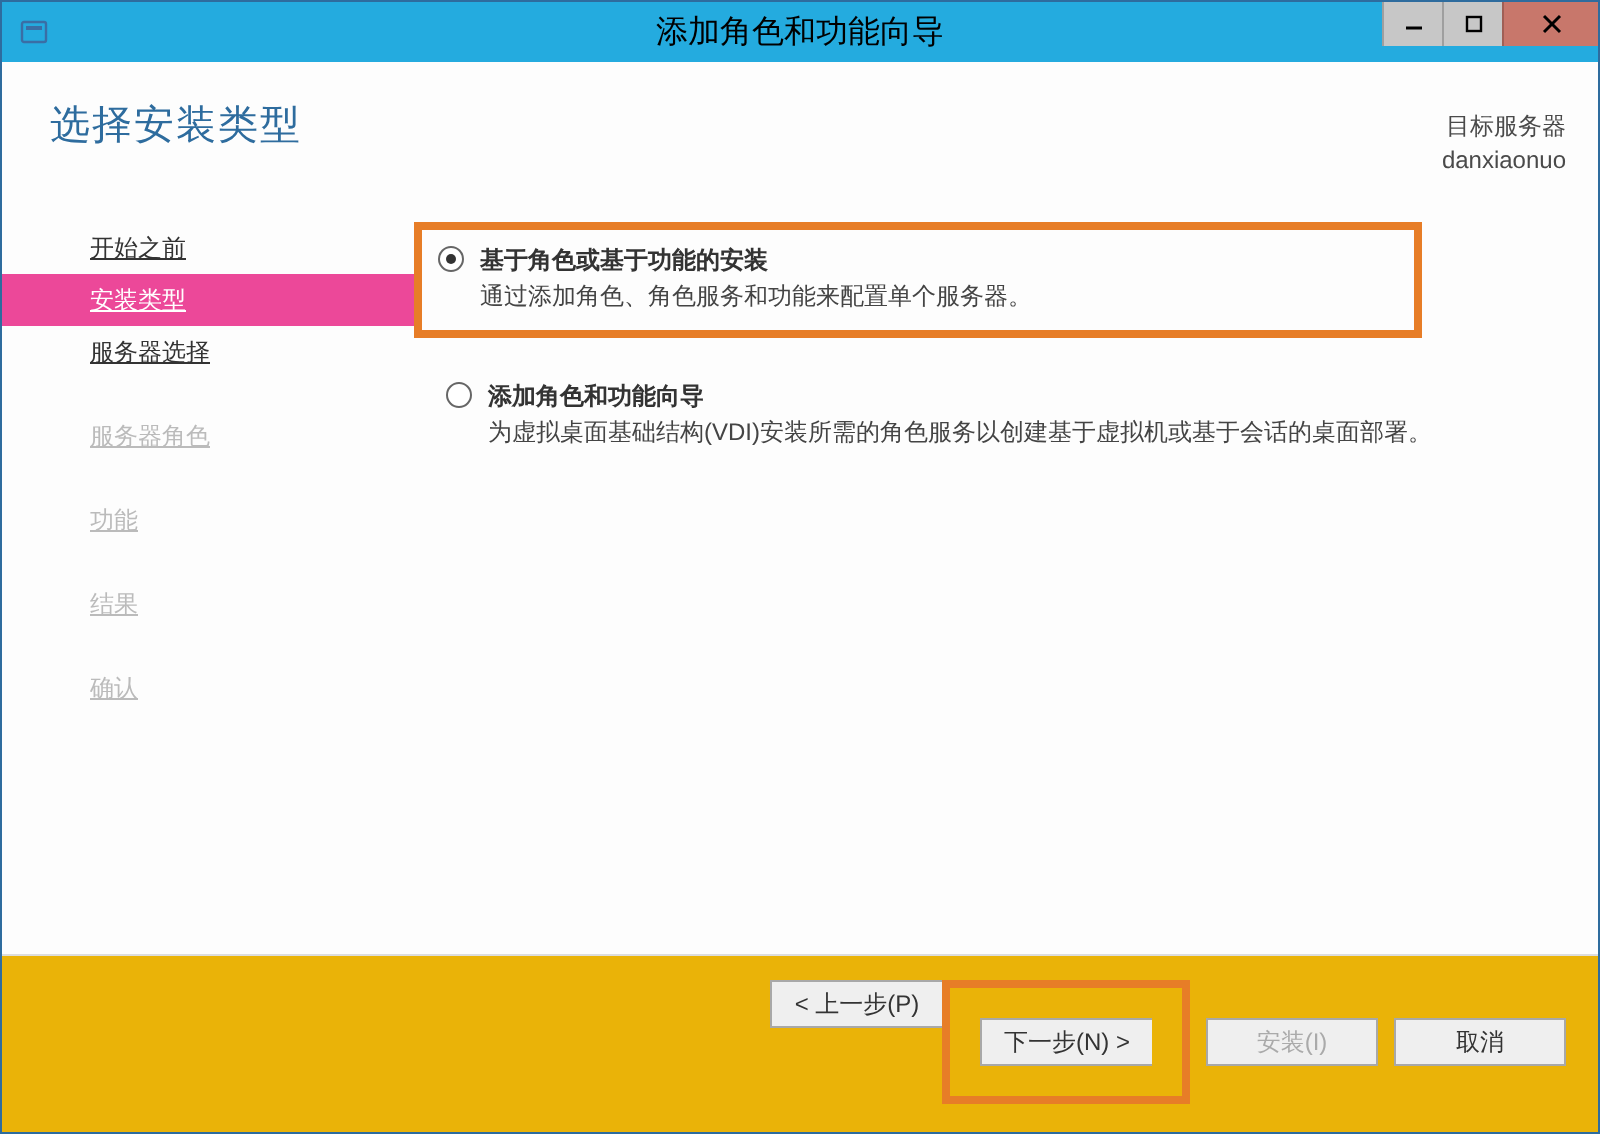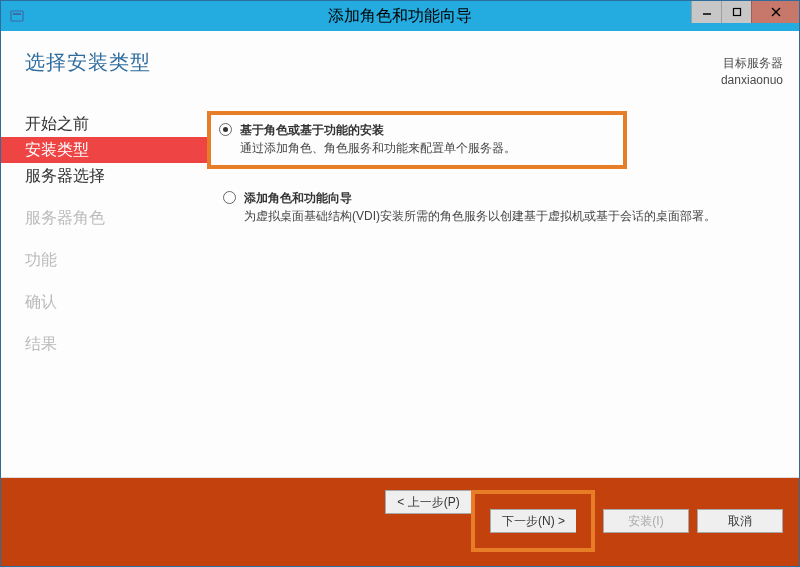--- a/index.html
+++ b/index.html
@@ -102,27 +102,28 @@
   }
 
   .nav {
     width: 210px;
     flex-shrink: 0;
     padding-top: 0;
   }
   .nav-item {
     height: 26px;
     line-height: 26px;
-    padding-left: 24px;
-    font-size: 16px;
+    padding-left: 44px;
+    font-size: 12px;
     color: #333;
     cursor: pointer;
+    text-decoration: underline;
   }
   .nav-item.selected {
-    background: #ef4444;
+    background: #ec4899;
     color: #fff;
   }
   .nav-item.disabled {
     color: #bbb;
     cursor: default;
     margin-top: 16px;
   }
 
   .content {
     flex: 1;
@@ -137,21 +138,21 @@
   .option {
     display: flex;
     align-items: flex-start;
     margin-bottom: 10px;
     padding: 6px 8px 8px 4px;
     border: 4px solid transparent;
   }
   .option.highlighted {
     border: 4px solid #e77d27;
     margin-left: -4px;
-    width: 420px;
+    width: 504px;
   }
   .radio {
     width: 13px;
     height: 13px;
     border: 1px solid #666;
     border-radius: 50%;
     margin: 2px 8px 0 4px;
     flex-shrink: 0;
     position: relative;
     background: #fff;
@@ -171,21 +172,21 @@
   .opt-desc { color: #444; line-height: 1.5; }
 
   .footer {
     flex-shrink: 0;
     border-top: 1px solid #ddd;
     padding: 12px 16px 14px 0;
     display: flex;
     justify-content: flex-end;
     align-items: center;
     gap: 8px;
-    background: #c2410c;
+    background: #eab308;
   }
   .btn {
     min-width: 86px;
     height: 24px;
     border: 1px solid #a8a8a8;
     background: #efefef;
     font-size: 12px;
     color: #333;
     display: flex;
     align-items: center;
@@ -254,22 +255,22 @@
     </div>
 
     <div class="main">
 
       <div class="nav">
         <div class="nav-item">开始之前</div>
         <div class="nav-item selected">安装类型</div>
         <div class="nav-item">服务器选择</div>
         <div class="nav-item disabled">服务器角色</div>
         <div class="nav-item disabled">功能</div>
+        <div class="nav-item disabled">结果</div>
         <div class="nav-item disabled">确认</div>
-        <div class="nav-item disabled">结果</div>
       </div>
 
       <div class="content">
 
         <div class="option highlighted">
           <div class="radio checked"></div>
           <div class="opt-text">
             <div class="opt-title">基于角色或基于功能的安装</div>
             <div class="opt-desc">通过添加角色、角色服务和功能来配置单个服务器。</div>
           </div>

